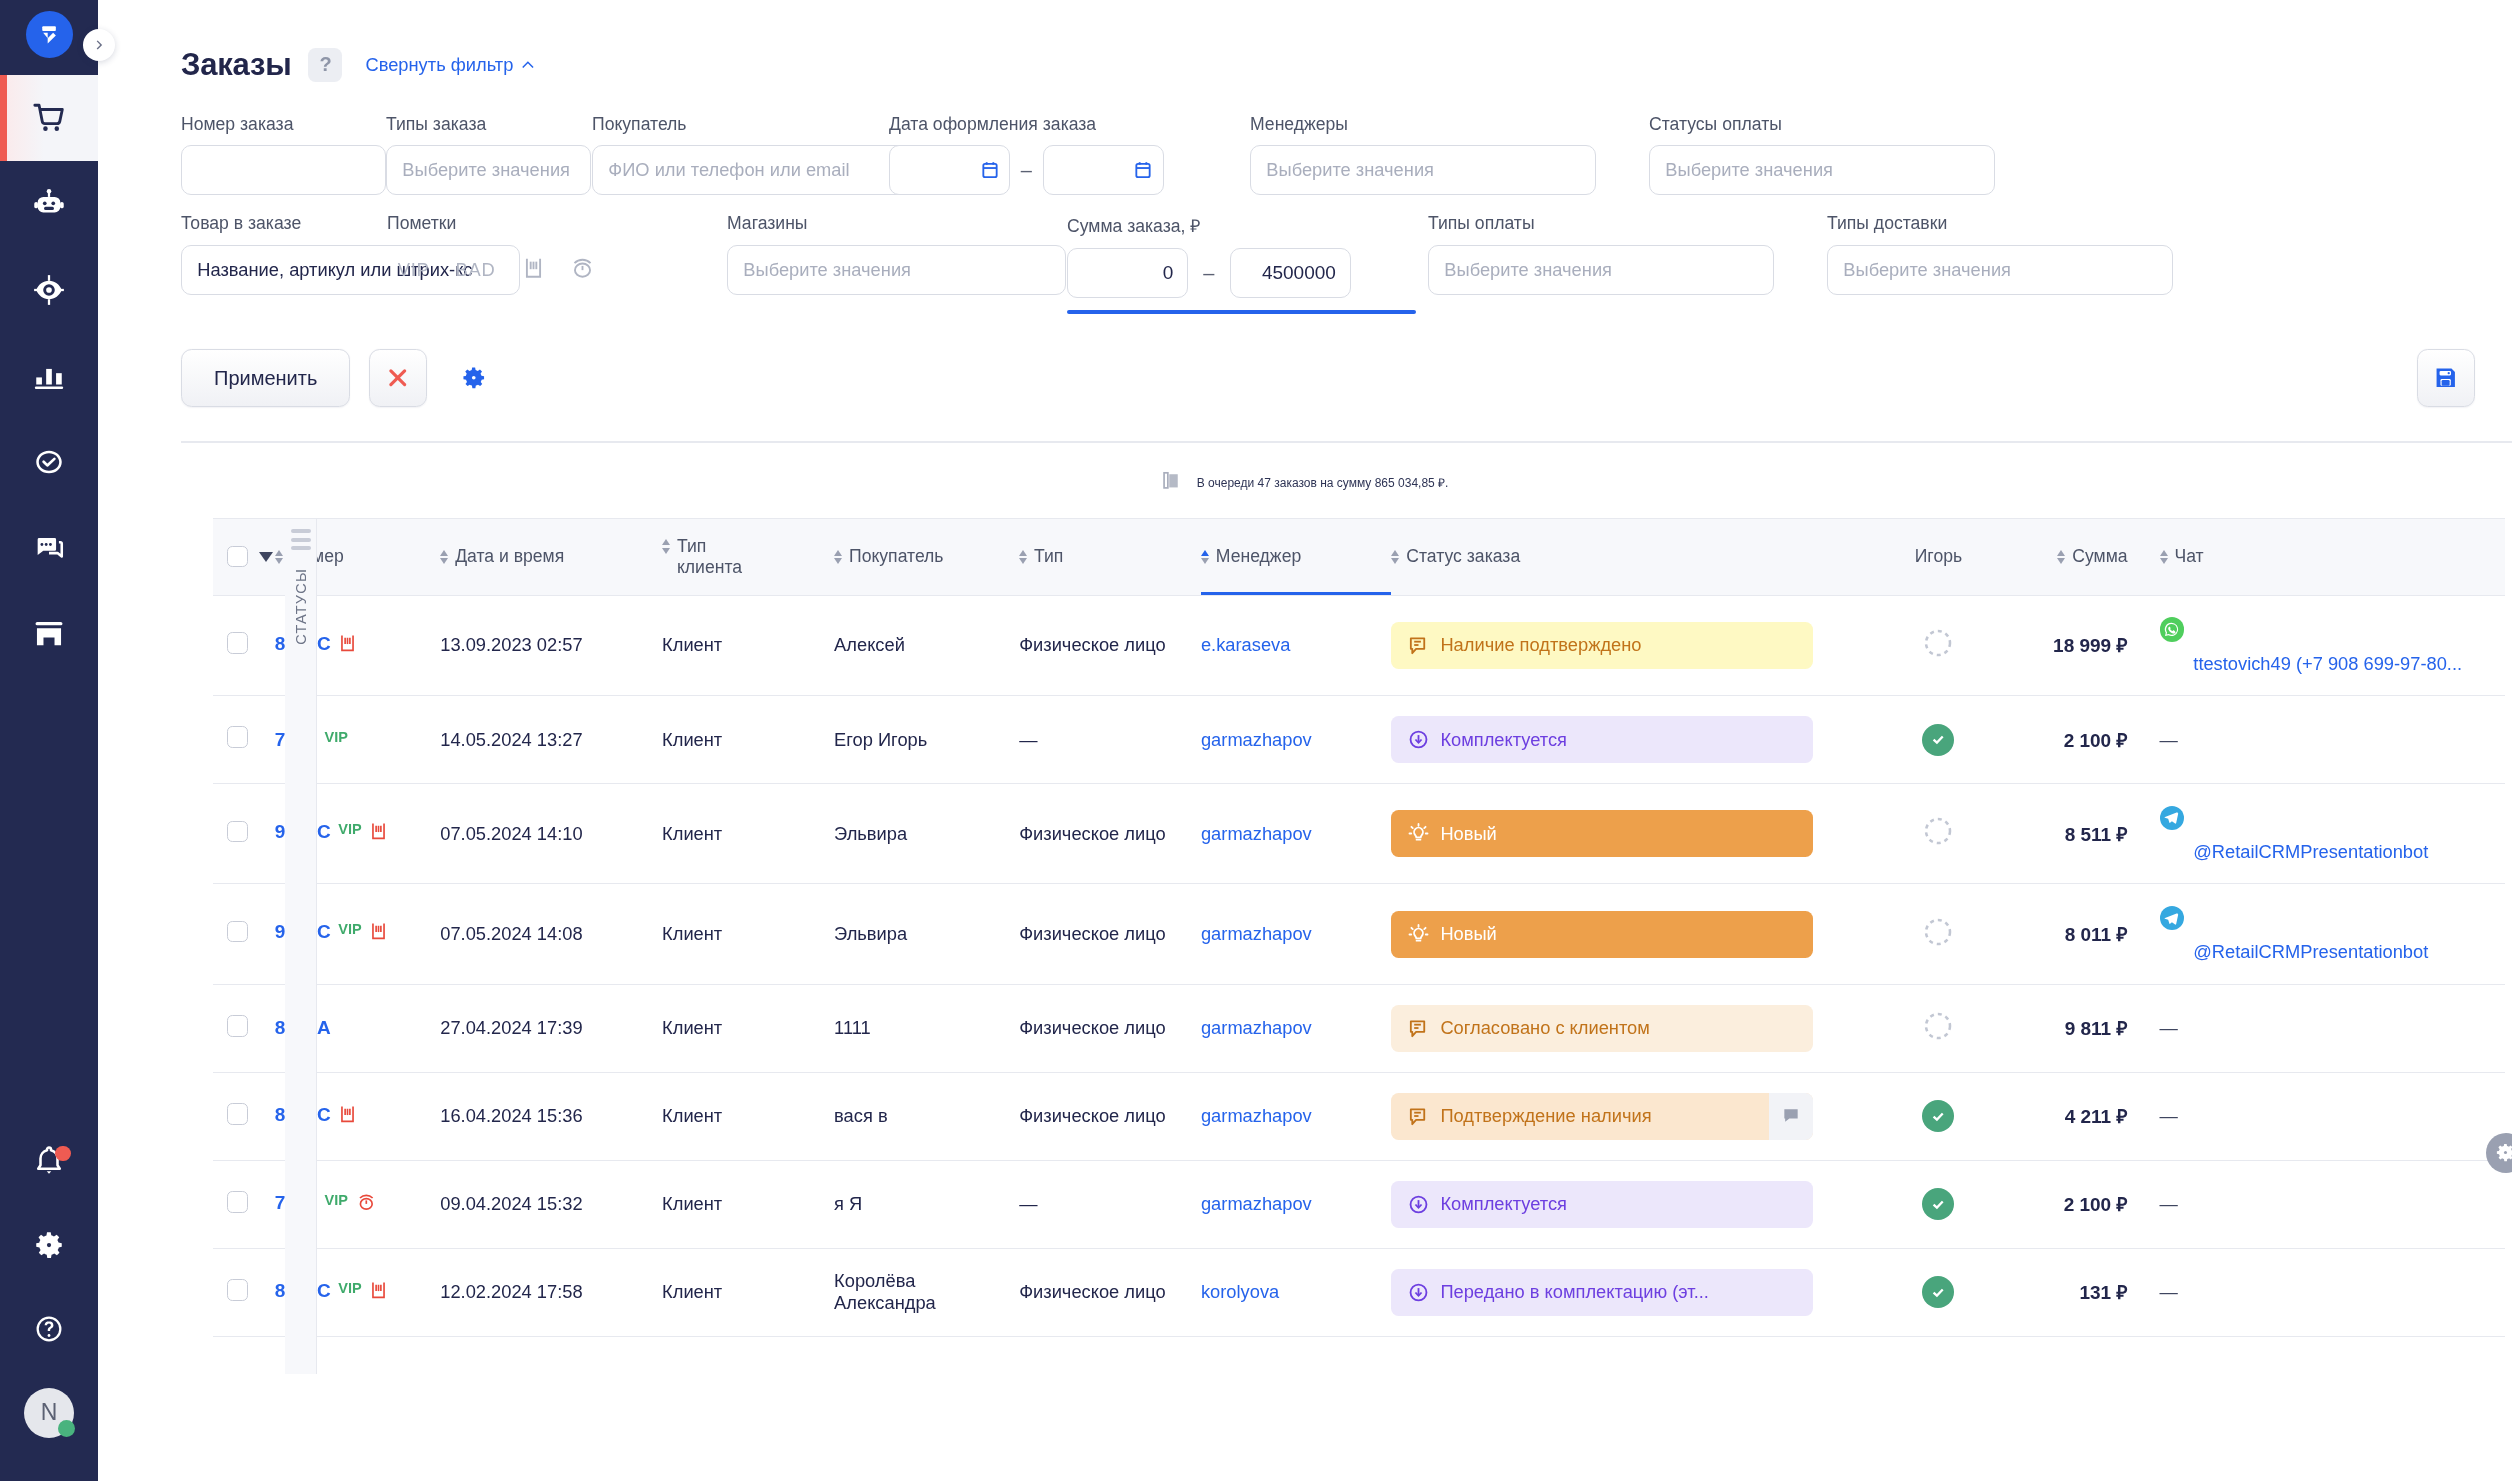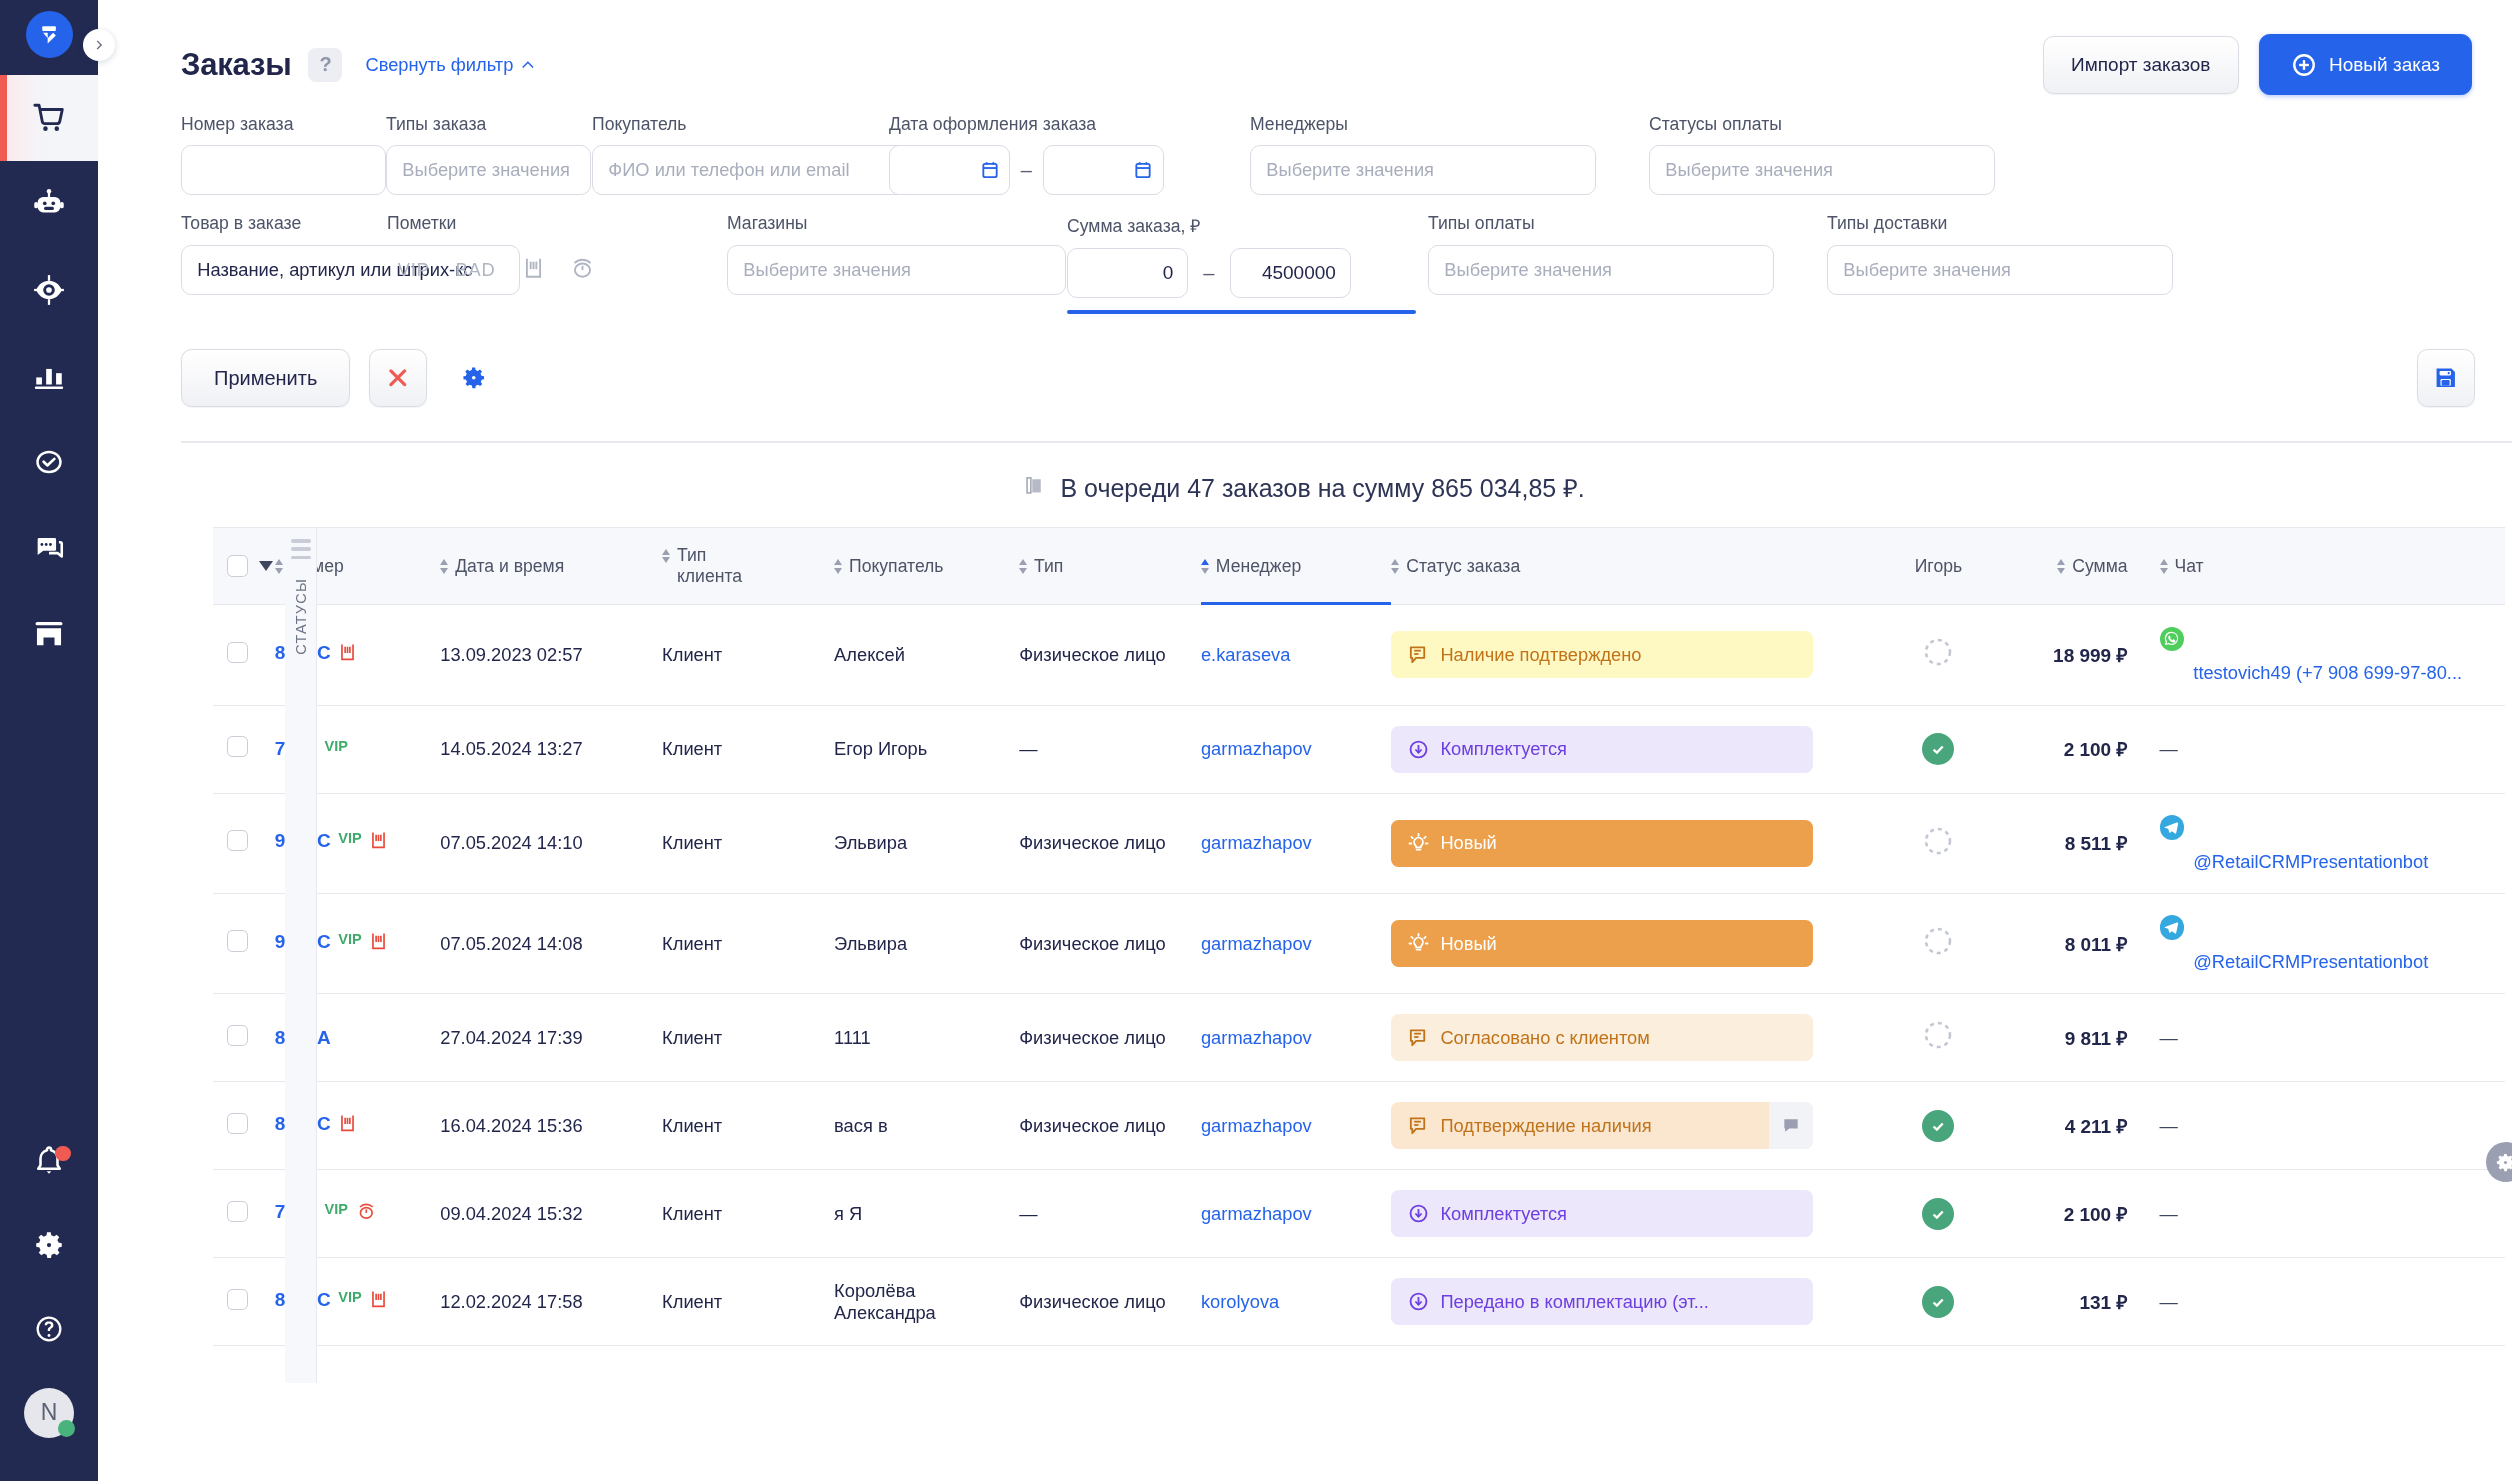--- a/index.html
+++ b/index.html
@@ -138,21 +138,21 @@
   }
   .icon-btn.plain { border:none; background:transparent; box-shadow:none; }
   .icon-btn svg { width: 27.5px; height: 27.5px; }
   .actions-right { margin-left:auto; }
 
   .hr { height: 1.5px; background:#e7e9ef; margin-top: 34px; margin-left: 83px; margin-right: 0; }
 
   
   .queue {
     display:flex; align-items:center; justify-content:center; gap: 12.2px;
-    padding: 27.5px 0 23px 0; font-size: 25px; color:#2e3455;
+    padding: 27.5px 0 23px 0; font-size: 12px; color:#2e3455;
   }
   .queue svg { width: 23px; height: 24.5px; }
 
   
   .table-zone { position: relative; padding-left: 83px; }
   .statuses-tab {
     position:absolute; left: 187px; top: 0; width: 32px; height: 856px;
     background:#f7f8fb; border-right:0.8px solid #e7e9ef; border-top:0.8px solid #e7e9ef;
     display:flex; flex-direction:column; align-items:center; padding-top: 10.7px; z-index: 4;
   }
@@ -355,31 +355,20 @@
     <div class="page-header">
       <div class="page-title">Заказы</div>
       <div class="help-badge">
         <span>?</span>
       </div>
       <div class="collapse-filter">
         <span>Свернуть фильтр</span>
         <svg viewBox="0 0 24 16">
             <polyline points="3,13 12,4 21,13"></polyline>
           </svg>
-      </div>
-      <div class="header-actions">
-        <button class="btn">Импорт заказов</button>
-        <button class="btn btn-primary">
-          <svg viewBox="0 0 24 24">
-              <circle cx="12" cy="12" r="9"></circle>
-              <line x1="12" y1="7.5" x2="12" y2="16.5"></line>
-              <line x1="7.5" y1="12" x2="16.5" y2="12"></line>
-            </svg>
-          <span>Новый заказ</span>
-        </button>
       </div>
     </div>
 
     <section class="filters">
 
       <div class="filter-row">
         <div class="fcol" style="width:205px">
           <div class="flabel">Номер заказа</div>
           <div class="finput w1">
               <span></span>

